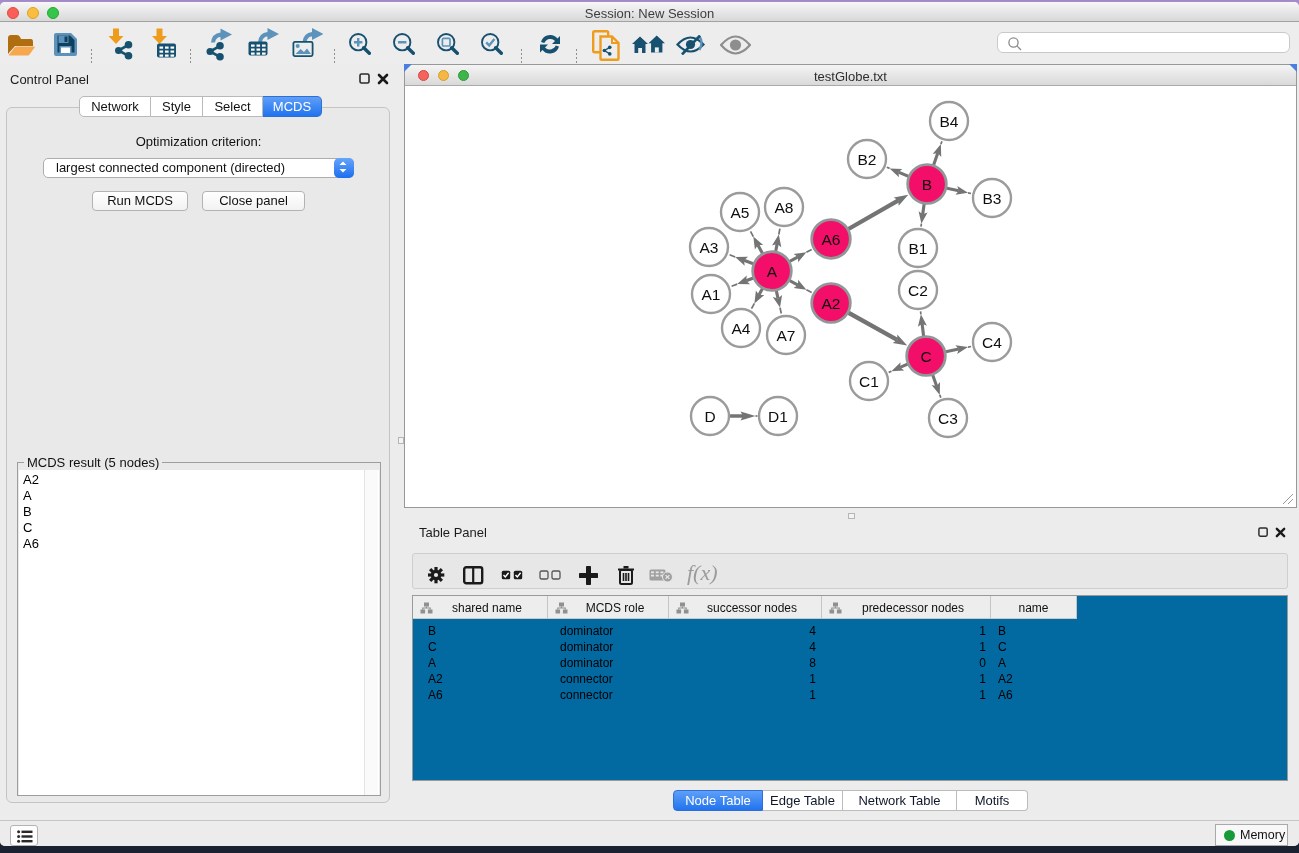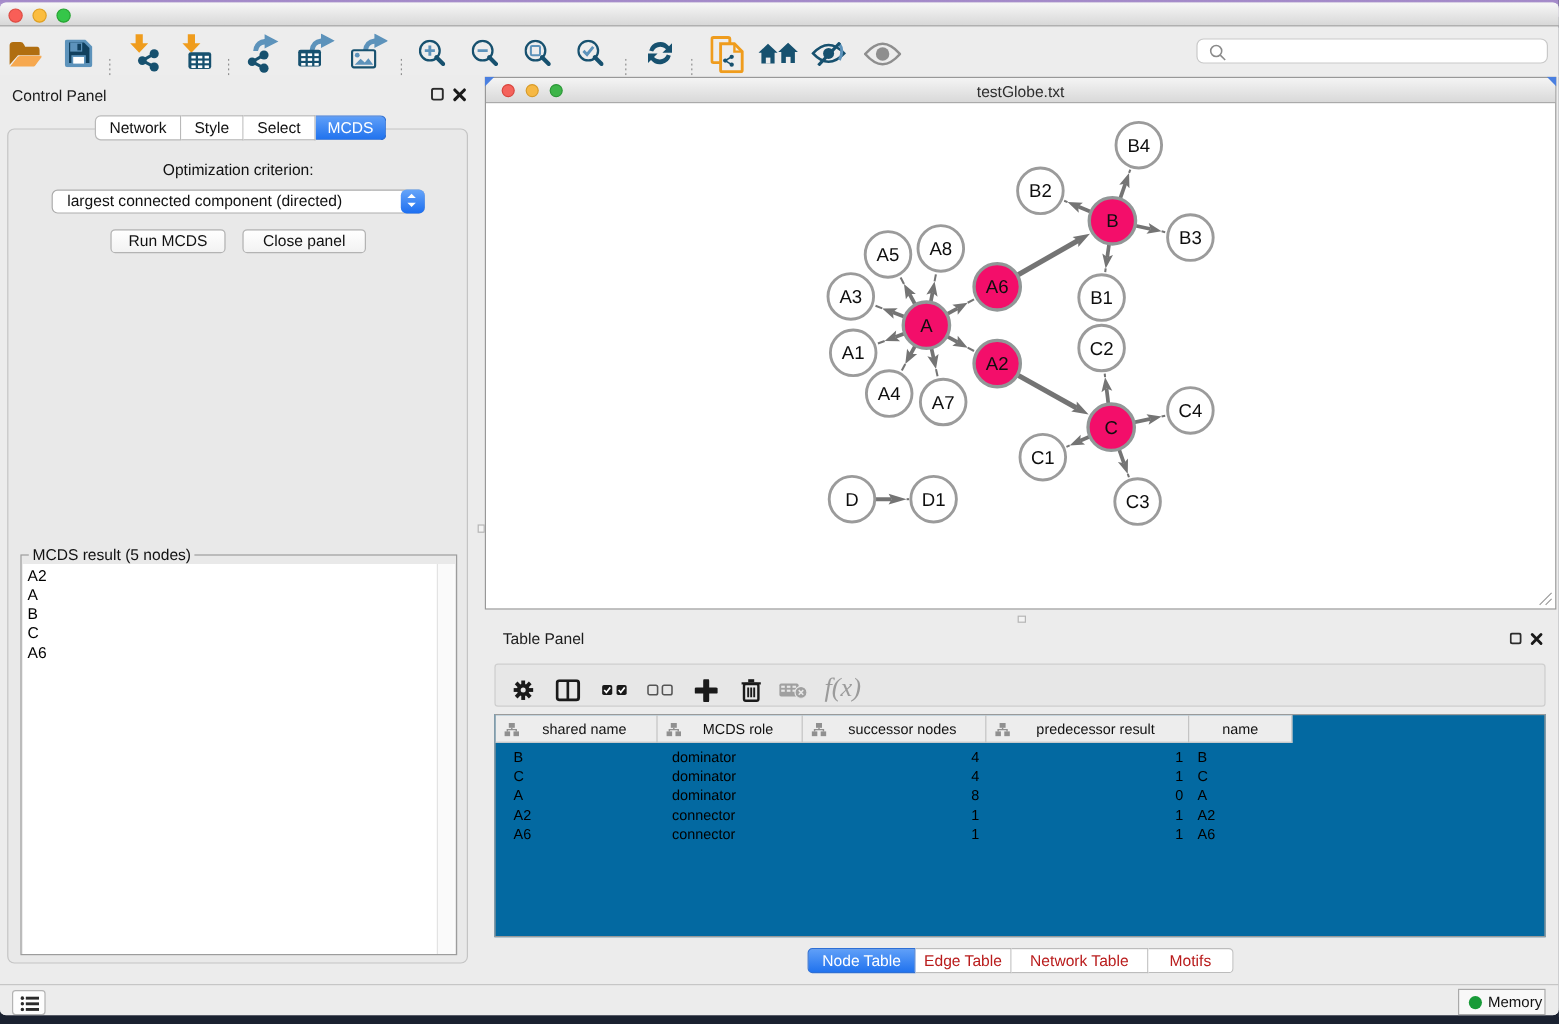--- a/index.html
+++ b/index.html
@@ -48,40 +48,41 @@
 #tp-title { position:absolute; left:419px; top:523px; font-size:13px; color:#1c1c1c; }
 #tp-toolbar { position:absolute; left:412px; top:551px; width:876px; height:36px; background:#e7e7e7; border:1px solid #cecece; border-radius:3px; }
 #tp-table { position:absolute; left:412px; top:593px; width:876px; height:186px; background:#0369a1; border:1px solid #9a9a9a; }
 #tp-header { position:absolute; left:0; top:0; width:664px; height:23px; background:#ededed; border-bottom:1px solid #c9c9c9; font-size:12px; color:#111; }
 .hcol { position:absolute; top:0; height:23px; border-right:1px solid #c4c4c4; }
 .hcol span { position:absolute; left:14px; right:0; top:5px; text-align:center; }
 .hicon { position:absolute; left:7px; top:6px; }
 .trow { position:absolute; font-size:12px; color:#000; white-space:pre; }
 .num { text-align:right; }
 
-.btab { position:absolute; top:788px; height:21px; line-height:20px; font-size:13px; background:#fff; border:1px solid #bcbcbc; border-left:none; color:#b91c1c; text-align:center; }
+.btab { position:absolute; top:788px; height:21px; line-height:20px; font-size:13px; background:#fff; border:1px solid #bcbcbc; border-left:none; color:#0f172a; text-align:center; }
 .btab.first { border-left:1px solid #bcbcbc; border-radius:4px 0 0 4px; }
 .btab.sel { background:linear-gradient(180deg,#5f9ff8,#2173ee); color:#fff; border-color:#2e6fd4; }
 .btab.last { border-radius:0 4px 4px 0; }
 
 #statusbar { position:absolute; left:0; top:818px; width:1299px; height:26px; background:#ececec; border-top:1px solid #c6c6c6; }
 #sb-left { position:absolute; left:10px; top:4px; width:28px; height:21px; background:#fdfdfd; border:1px solid #b3b3b3; border-radius:3px; }
 #sb-mem { position:absolute; right:11px; top:3px; width:73px; height:22px; background:#f8f8f8; border:1px solid #a9a9a9; font-size:12.5px; color:#111; }
 #sb-mem .dot { position:absolute; left:8px; top:5px; width:11px; height:11px; border-radius:50%; background:#189a38; }
 #sb-mem .txt { position:absolute; left:24px; top:3px; }
 </style>
 </head>
 <body>
 <div id="wall-top"></div>
 <div id="wall-bottom"></div>
 <div id="win">
   <div id="titlebar">
     <div class="tl r"></div>
       <div class="tl y"></div>
       <div class="tl g"></div>
+    <div class="title">Session: New Session</div>
   </div>
   <div id="toolbar">
     <div class="tsep" style="left:91px;"></div>
       <div class="tsep" style="left:190px;"></div>
       <div class="tsep" style="left:334px;"></div>
       <div class="tsep" style="left:521px;"></div>
       <div class="tsep" style="left:576px;"></div>
       <svg class="tbi" style="left:7px; top:11px;" width="28" height="22" viewBox="0 0 28 22">
         <path d="M1 20 L1 4 Q1 1 4 1 L10 1 Q12 1 13 3 L14 5 L24 5 Q26 5 26 8 L26 12 L8 12 Z" fill="#b06e10"></path>
         <path d="M8 13 L28 13 L22 21 L2 21 Z" fill="#f6a84f" transform="translate(0,0)"></path>
@@ -470,21 +471,21 @@
         <div class="hcol" style="left:256px;width:153px;">
           <span style="left:14px;">successor nodes</span>
           <span class="hicon" style="position:absolute;left:7px;right:auto;top:6px;width:13px;text-align:left;"><svg width="13" height="12" viewBox="0 0 13 12">
               <rect x="4" y="0.5" width="5" height="4" fill="#909090"></rect>
               <rect x="0.5" y="7.5" width="4.6" height="4" fill="#909090"></rect>
               <rect x="7.9" y="7.5" width="4.6" height="4" fill="#909090"></rect>
               <path d="M6.5 4.5 V6 M2.8 7.5 V6 H10.2 V7.5" stroke="#909090" stroke-width="1.2" fill="none"></path>
             </svg></span>
         </div>
         <div class="hcol" style="left:409px;width:169px;">
-          <span style="left:14px;">predecessor result</span>
+          <span style="left:14px;">predecessor nodes</span>
           <span class="hicon" style="position:absolute;left:7px;right:auto;top:6px;width:13px;text-align:left;"><svg width="13" height="12" viewBox="0 0 13 12">
               <rect x="4" y="0.5" width="5" height="4" fill="#909090"></rect>
               <rect x="0.5" y="7.5" width="4.6" height="4" fill="#909090"></rect>
               <rect x="7.9" y="7.5" width="4.6" height="4" fill="#909090"></rect>
               <path d="M6.5 4.5 V6 M2.8 7.5 V6 H10.2 V7.5" stroke="#909090" stroke-width="1.2" fill="none"></path>
             </svg></span>
         </div>
         <div class="hcol" style="left:578px;width:86px;">
           <span style="left:0px;">name</span>
         </div>

